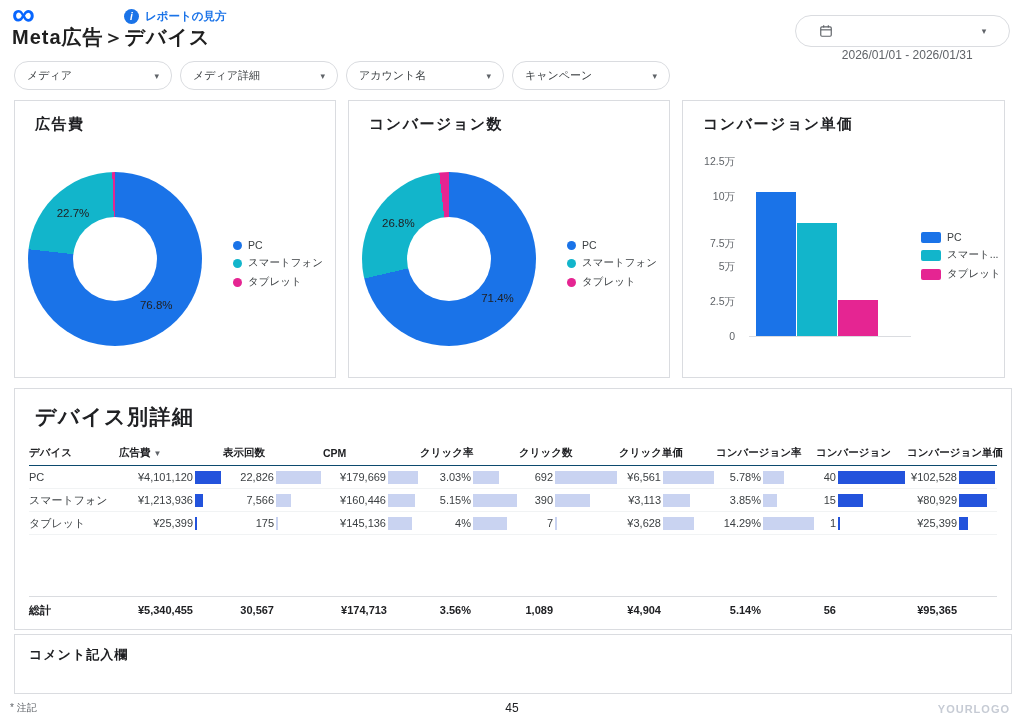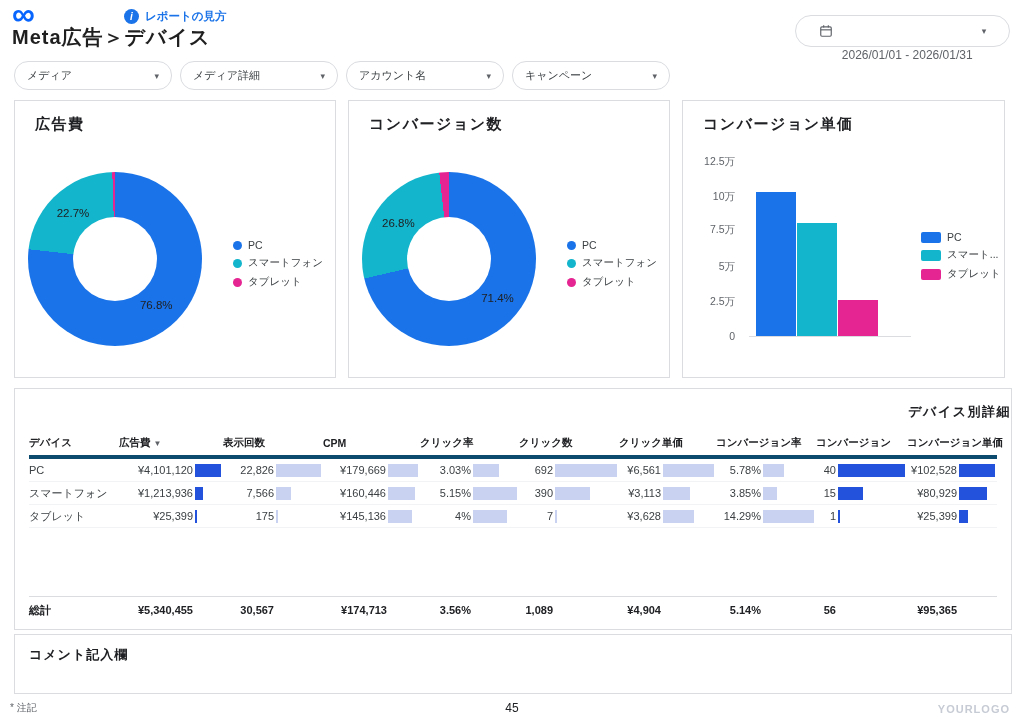--- a/index.html
+++ b/index.html
@@ -43,24 +43,24 @@
   .legend-label{font-size:10.5px;color:#3c4043;white-space:nowrap;}
 
   
   .ytick{position:absolute;left:8px;width:44px;text-align:right;font-size:10.5px;color:#5f6368;}
   .axis-line{position:absolute;left:66px;top:235px;width:162px;height:1px;background:#dadce0;}
   .vbar{position:absolute;width:40px;cursor:pointer;}
   .bar-legend{position:absolute;left:238px;top:130px;display:flex;flex-direction:column;gap:5px;}
   .legend-sq{width:20px;height:11px;border-radius:2px;flex:0 0 auto;}
 
   
-  .table-title{padding:14px 0 10px 20px;font-size:13px;font-weight:bold;letter-spacing:1.5px;text-align:right;}
+  .table-title{padding:14px 0 10px 20px;font-size:21px;font-weight:bold;letter-spacing:1.5px;}
   .tbl{display:flex;flex-direction:column;flex:1;padding:0 14px 6px 14px;}
   .tr{display:flex;align-items:center;height:22px;flex:0 0 auto;}
-  .tr.hdr{height:24px;border-bottom:4px solid #0c4a6e;}
+  .tr.hdr{height:24px;border-bottom:1px solid #0c4a6e;}
   .tr.datarow{border-bottom:1px solid #f1f3f4;cursor:pointer;}
   .tr.total{border-top:1px solid #dadce0;margin-top:auto;height:26px;}
   .th{font-size:10.5px;font-weight:bold;color:#202124;white-space:nowrap;overflow:visible;}
   .td-device{font-size:11px;color:#3c4043;}
   .tr.total .td-device,.tr.total .num{font-weight:bold;color:#202124;}
   .mcell{display:flex;align-items:center;}
   .num{display:flex;justify-content:flex-end;font-size:11px;color:#3c4043;}
   .num span{white-space:nowrap;}
   .barzone{display:flex;align-items:center;}
   .hbar{height:13px;margin-left:2px;}
@@ -156,21 +156,21 @@
         <div class="legend-item">
           <div class="legend-dot" style="background: rgb(229, 37, 146);"></div>
           <div class="legend-label">タブレット</div>
         </div>
       </div>
     </div>
   <div class="card" id="card-cpa">
     <div class="card-title">コンバージョン単価</div>
   <div class="ytick" style="top: 54px;">12.5万</div>
       <div class="ytick" style="top: 89px;">10万</div>
-      <div class="ytick" style="top: 122px;">7.5万</div>
+      <div class="ytick" style="top: 136px;">7.5万</div>
       <div class="ytick" style="top: 159px;">5万</div>
       <div class="ytick" style="top: 194px;">2.5万</div>
       <div class="ytick" style="top: 229px;">0</div>
       <div class="axis-line"></div>
       <div class="vbar" style="left: 73px; top: 91.4608px; height: 143.539px; background: rgb(26, 115, 232);"></div>
       <div class="vbar" style="left: 114px; top: 121.699px; height: 113.301px; background: rgb(18, 181, 203);"></div>
       <div class="vbar" style="left: 155px; top: 199.441px; height: 35.5586px; background: rgb(229, 37, 146);"></div>
       <div class="bar-legend">
         <div class="legend-item">
           <div class="legend-sq" style="background: rgb(26, 115, 232);"></div>

